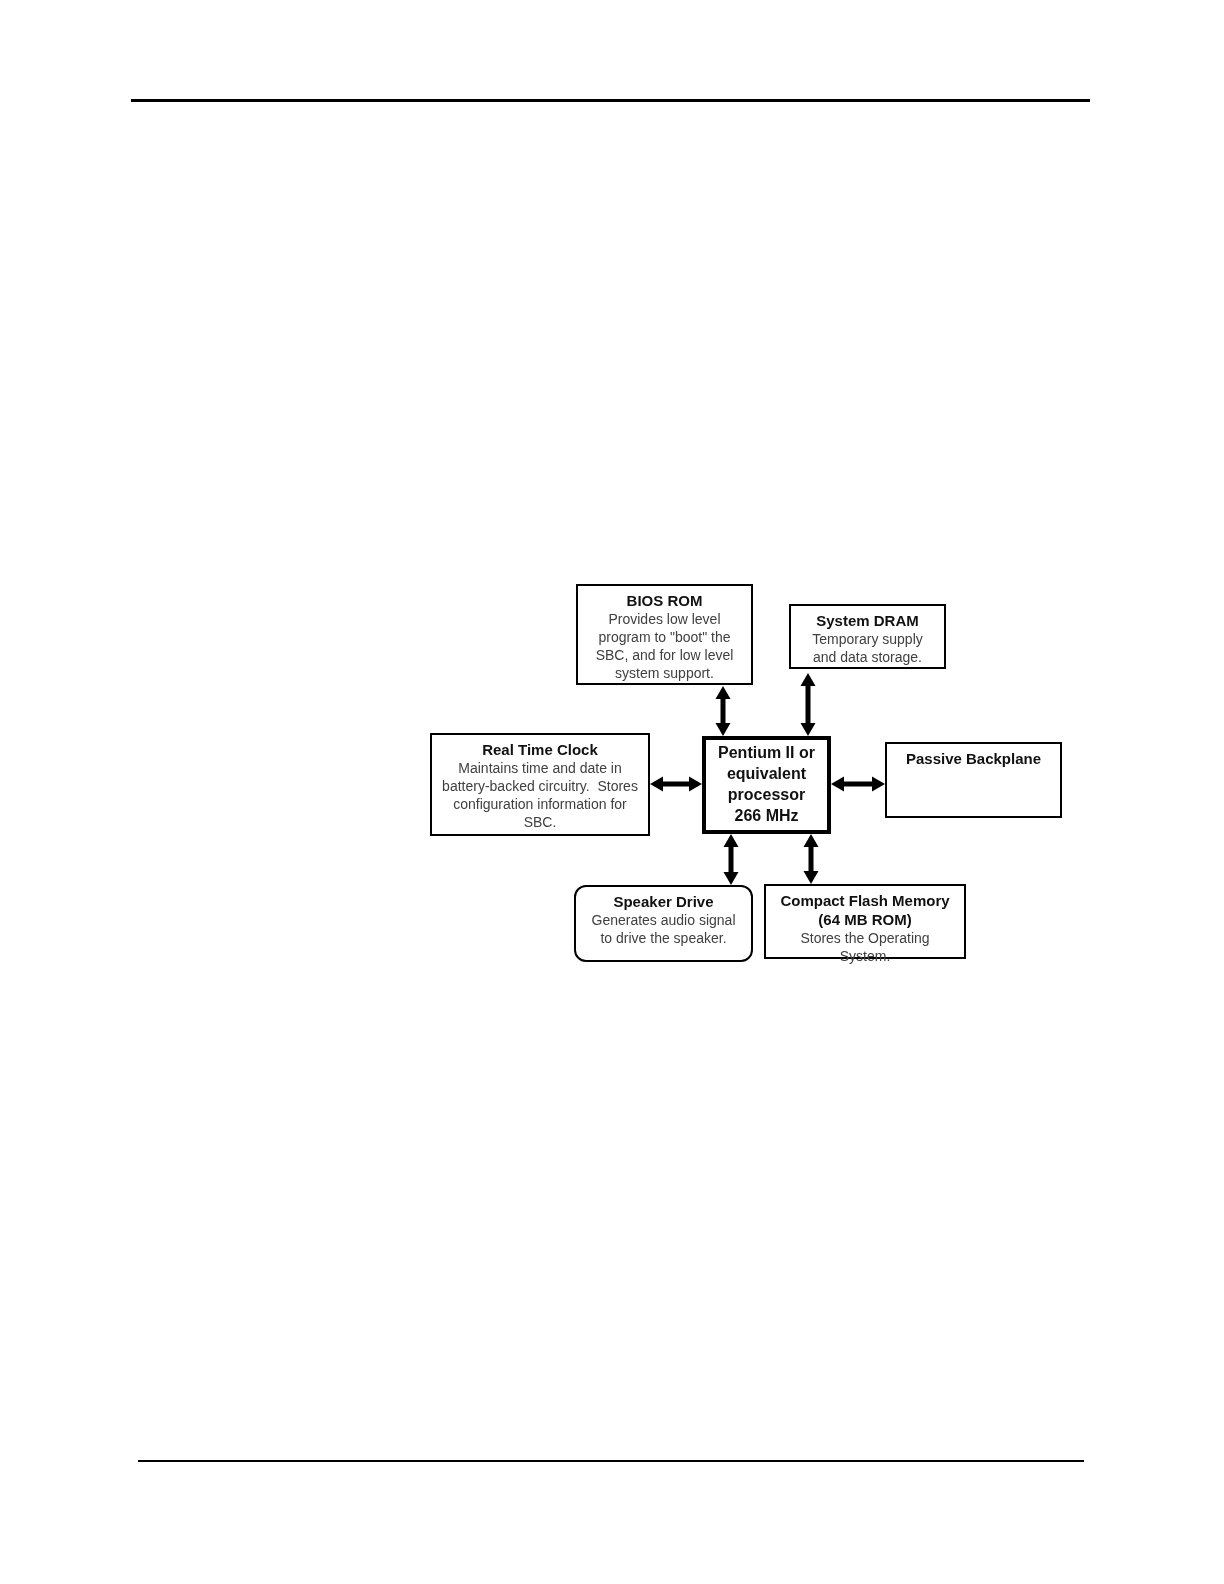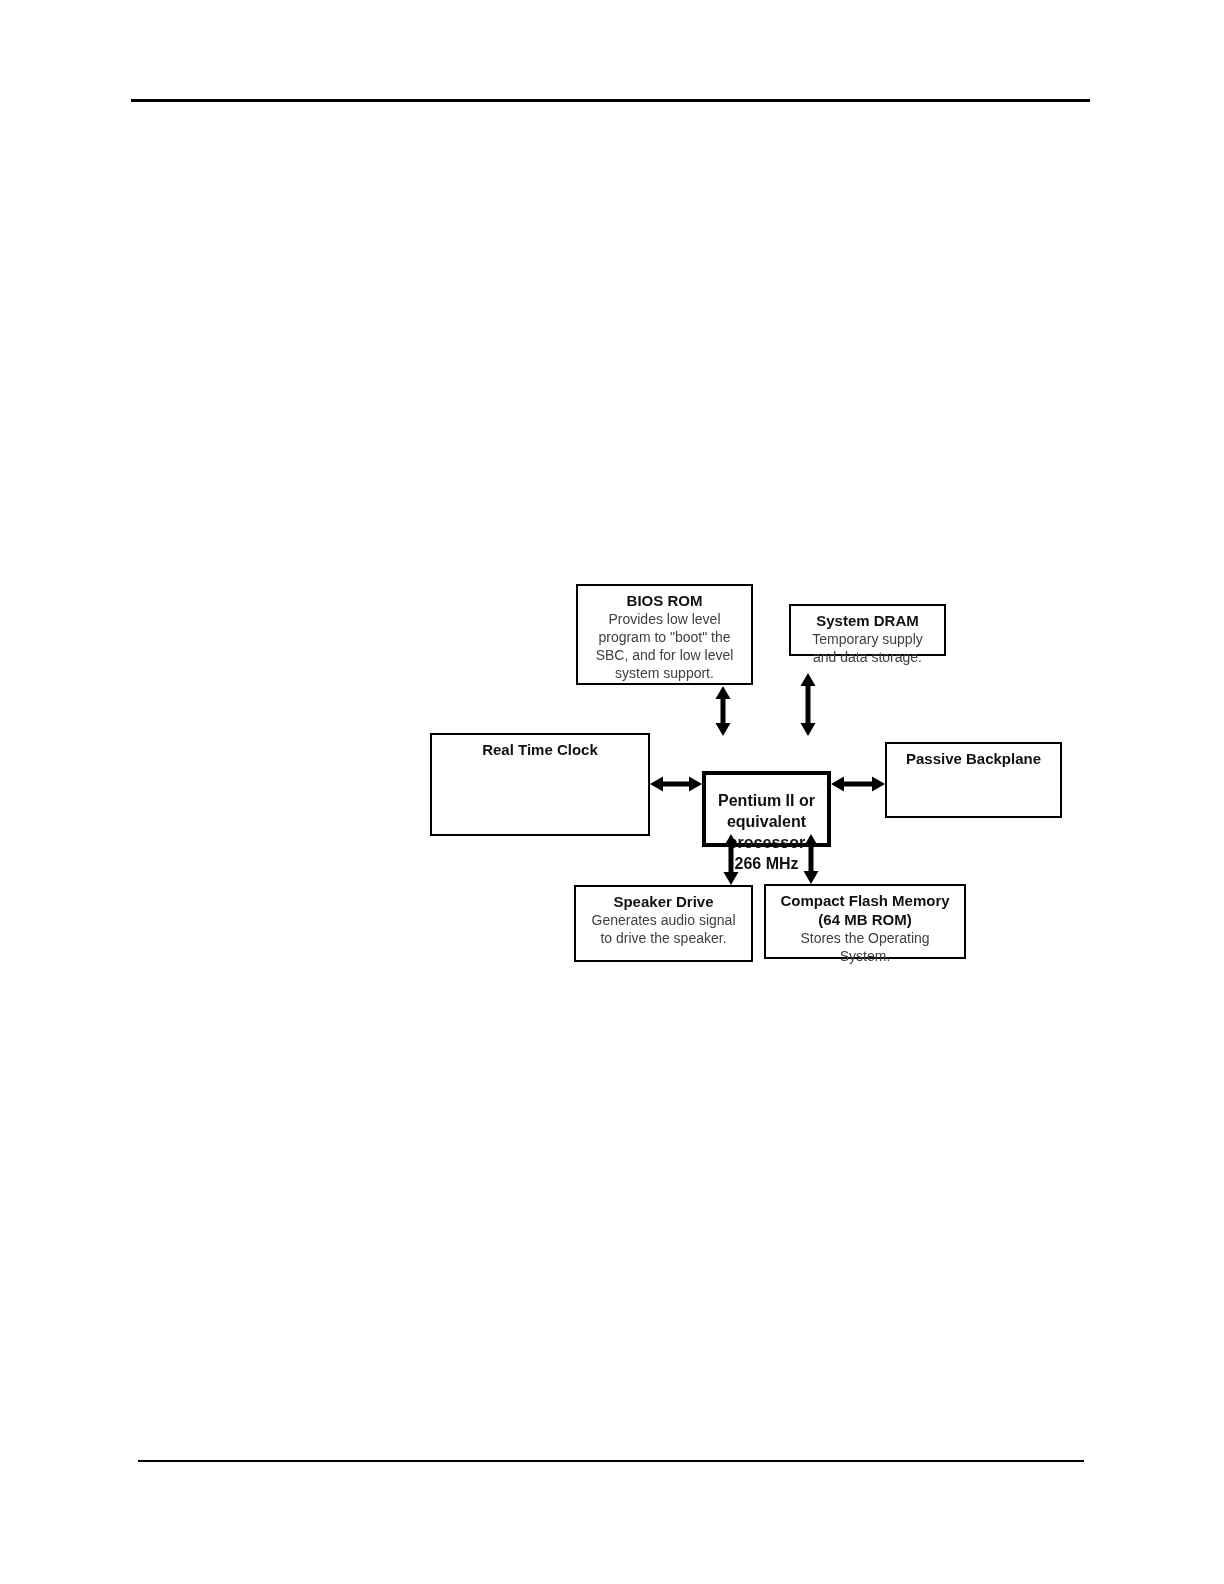--- a/index.html
+++ b/index.html
@@ -43,25 +43,25 @@
     line-height: 19px;
     color: #111111;
   }
   .box-body {
     font-size: 14px;
     line-height: 18px;
     white-space: pre-wrap;
     color: #404040;
   }
   .box-bios    { left: 576px; top: 584px; width: 177px; height: 101px; }
-  .box-dram    { left: 789px; top: 604px; width: 157px; height: 52px;  }
+  .box-dram    { left: 789px; top: 604px; width: 157px; height: 65px;  }
   .box-rtc     { left: 430px; top: 733px; width: 220px; height: 103px; }
-  .box-cpu     { left: 702px; top: 736px; width: 129px; height: 76px; border-width: 4px; padding-top: 15px; margin-top: 35px; }
+  .box-cpu     { left: 702px; top: 736px; width: 129px; height: 98px; border-width: 4px; padding-top: 2px; }
   .box-pb      { left: 885px; top: 742px; width: 177px; height: 76px;  }
-  .box-speaker { left: 574px; top: 885px; width: 179px; height: 77px;  }
+  .box-speaker { left: 574px; top: 885px; width: 179px; height: 77px; border-radius: 12px;  }
   .box-cf      { left: 764px; top: 884px; width: 202px; height: 75px;  }
 
   .cpu-line {
     font-size: 16px;
     font-weight: bold;
     line-height: 21px;
     color: #111111;
   }
   .arrow {
     position: absolute;
@@ -84,20 +84,21 @@
       <div class="box-body">Provides low level program to "boot" the SBC, and for low level system support.</div>
     </div>
 
     <div class="box box-dram">
       <div class="box-title">System DRAM</div>
       <div class="box-body">Temporary supply and data storage.</div>
     </div>
 
     <div class="box box-rtc">
       <div class="box-title">Real Time Clock</div>
+      <div class="box-body">Maintains time and date in battery-backed circuitry.  Stores configuration information for SBC.</div>
     </div>
 
     <div class="box box-cpu">
       <div class="cpu-line">Pentium II or</div>
       <div class="cpu-line">equivalent</div>
       <div class="cpu-line">processor</div>
       <div class="cpu-line">266 MHz</div>
     </div>
 
     <div class="box box-pb">

